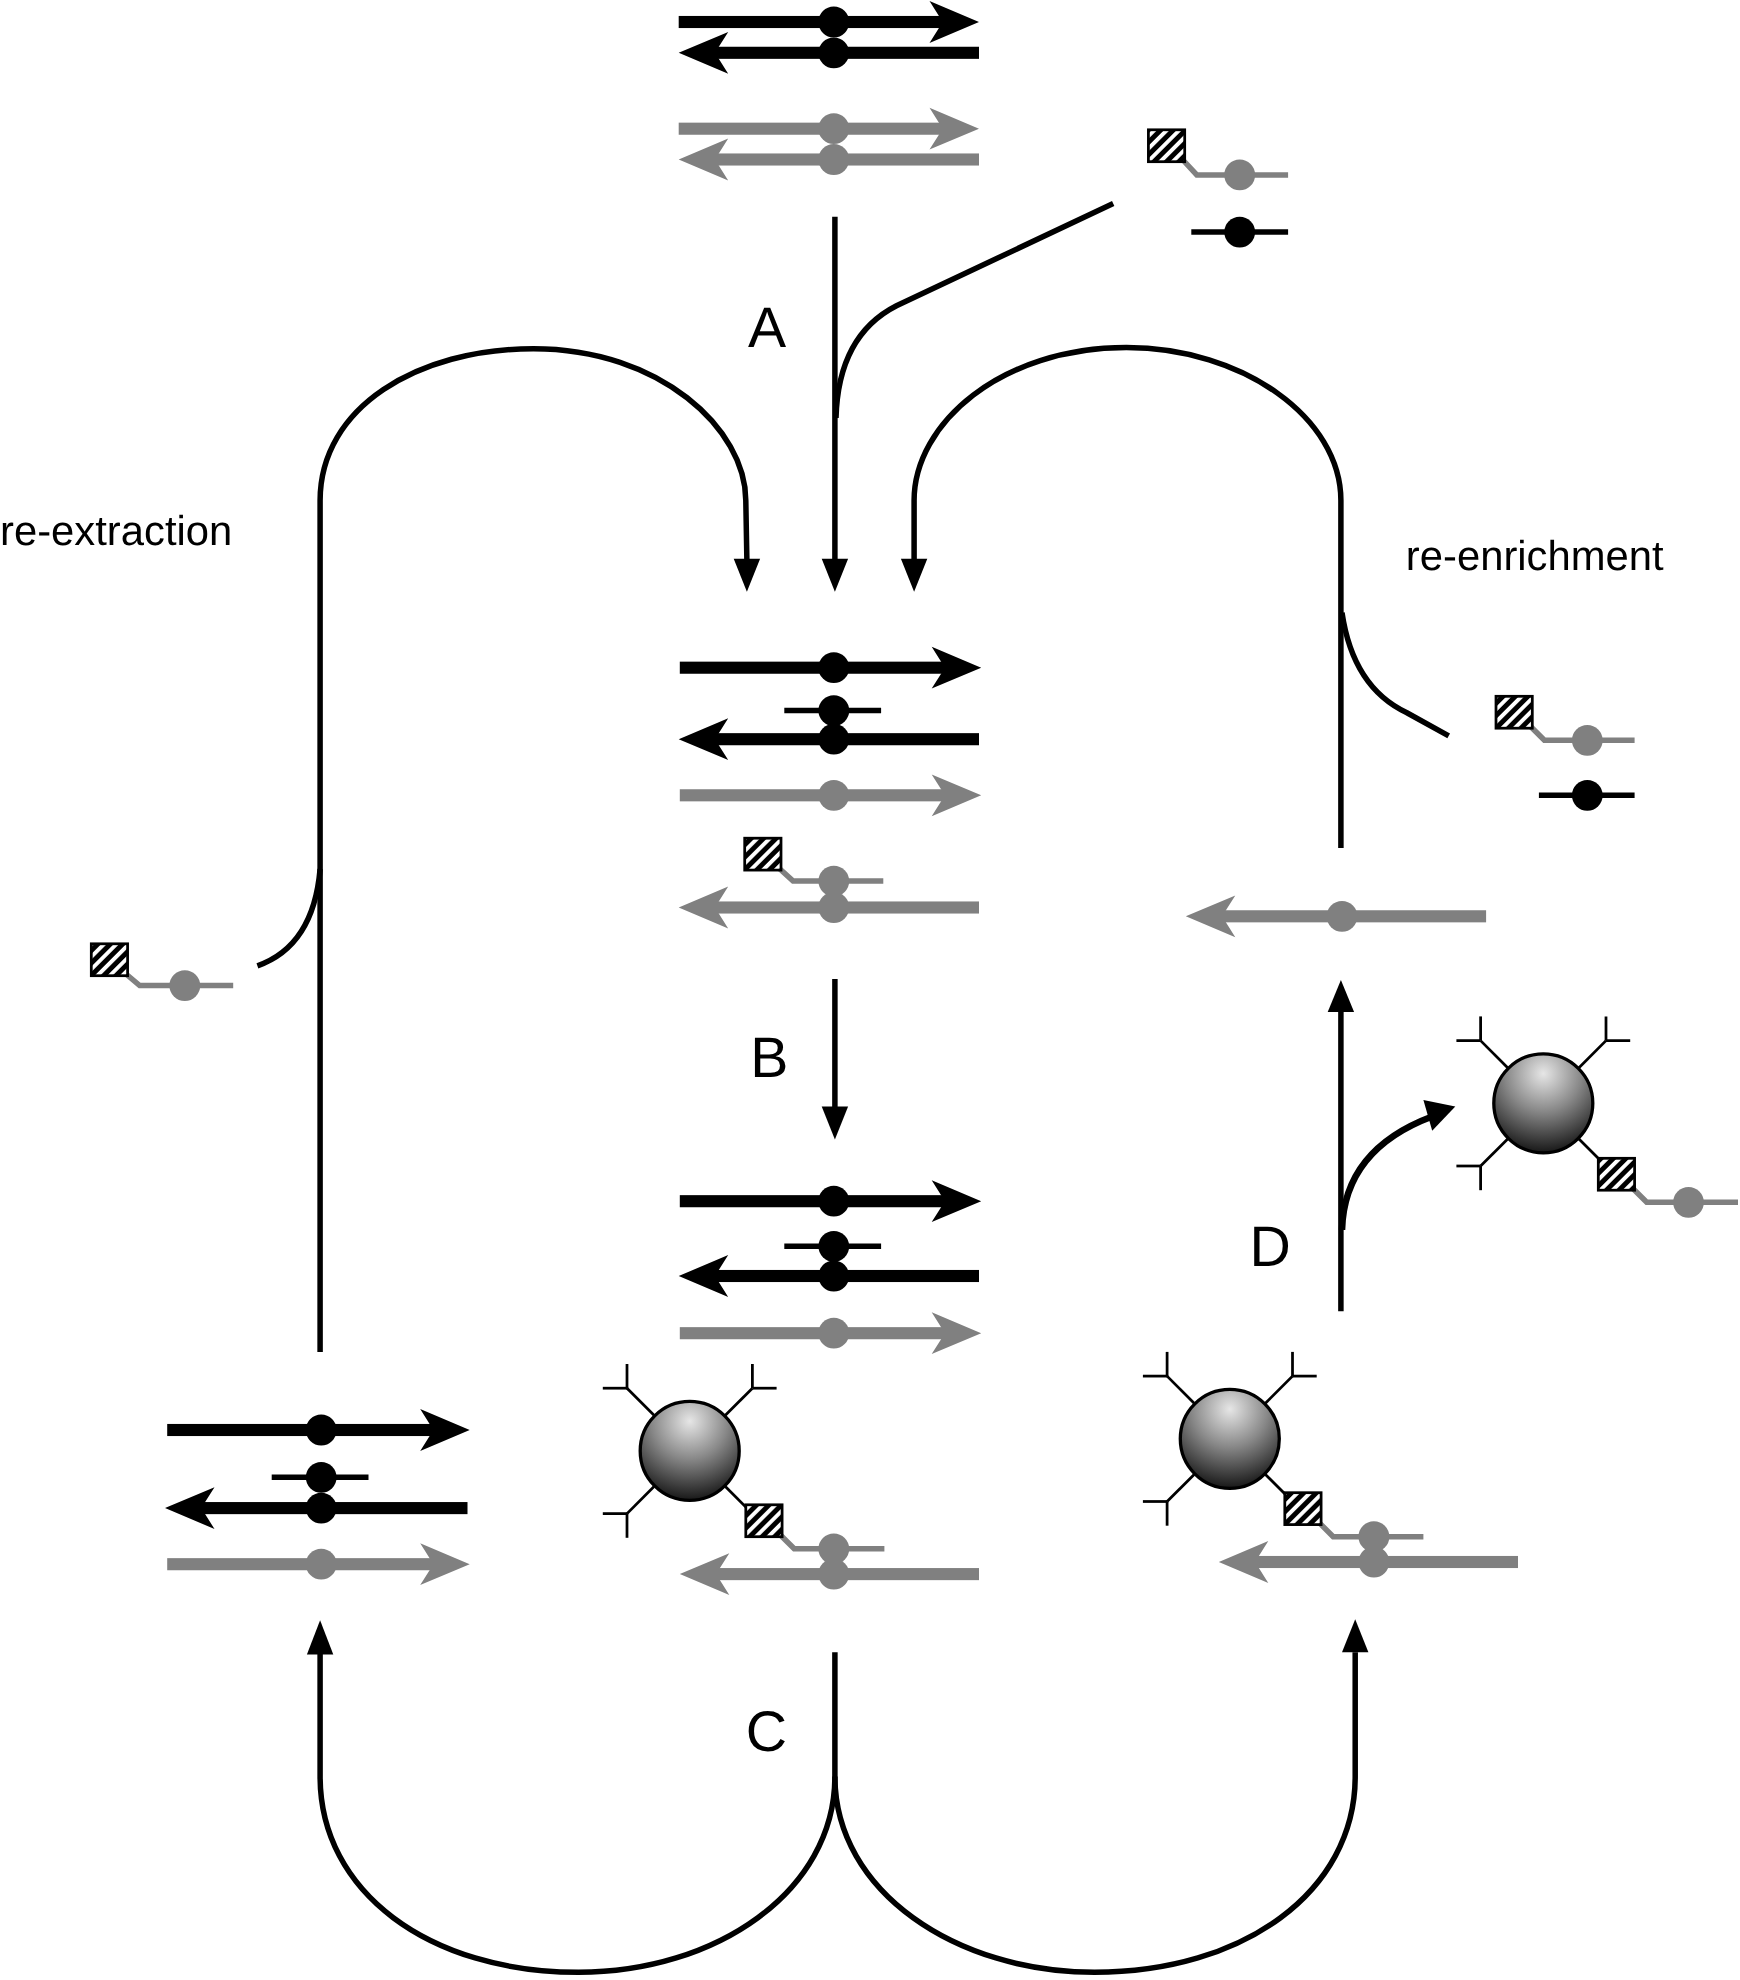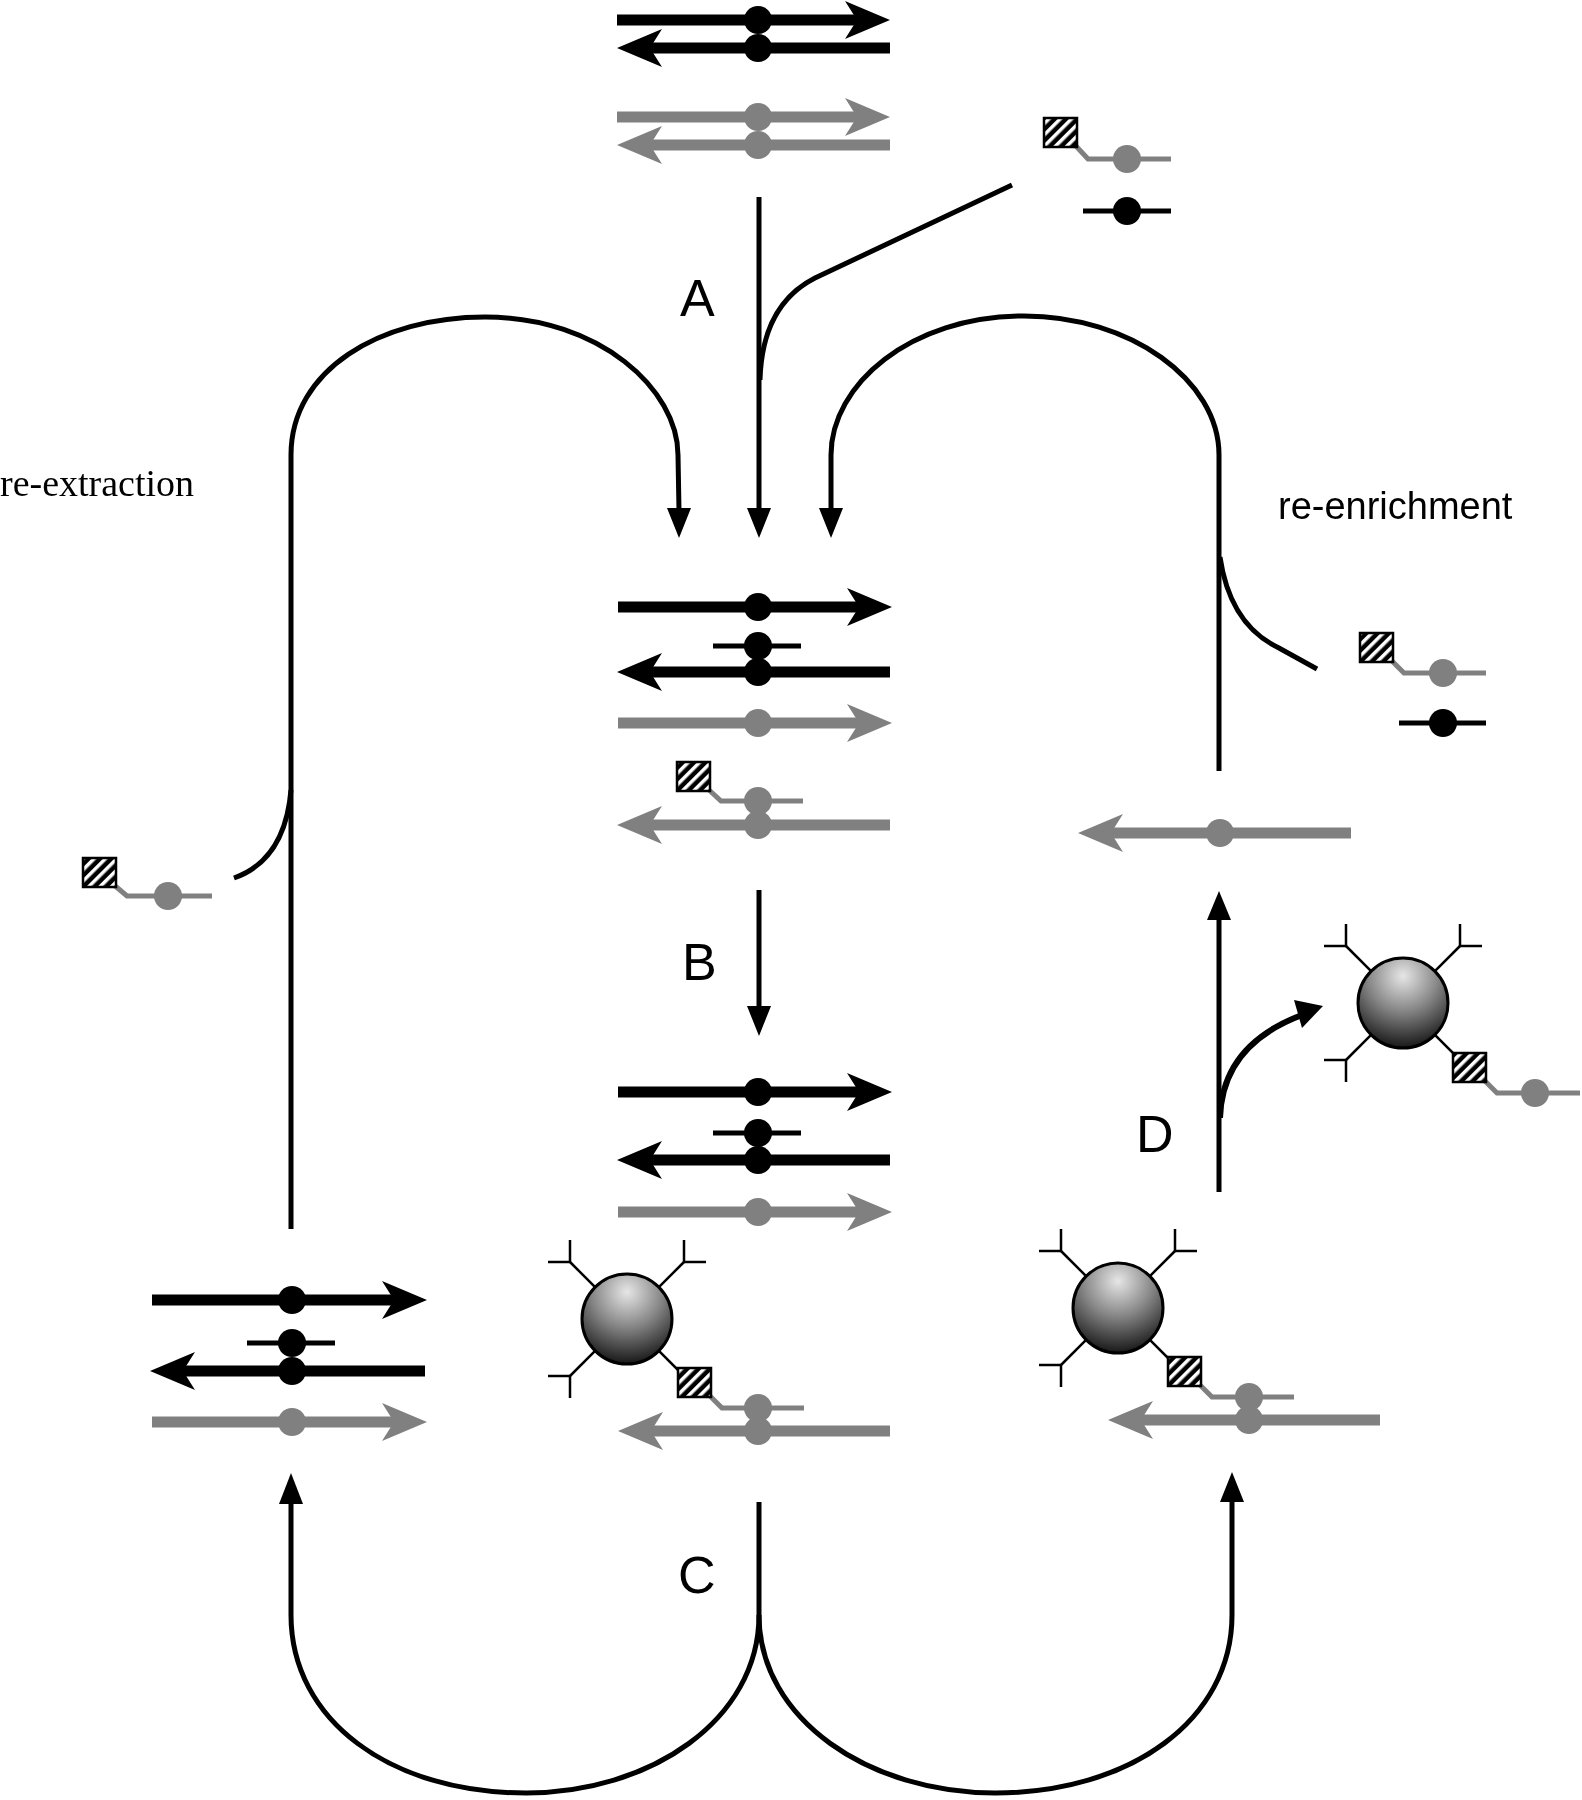--- a/index.html
+++ b/index.html
@@ -276,14 +276,14 @@
         <line x1="1399" y1="723" x2="1486" y2="723" stroke="#000000" stroke-width="5"></line>
         <circle cx="1443" cy="723" r="14" fill="#000000"></circle>
       </g>
     </g>
 </svg>
 
 <div class="lbl step" style="left:680px; top:272px;">A</div>
 <div class="lbl step" style="left:682px; top:936px;">B</div>
 <div class="lbl step" style="left:678px; top:1549px;">C</div>
 <div class="lbl step" style="left:1136px; top:1108px;">D</div>
-<div class="lbl side" style="left:0px; top:464px;font-family:Liberation Serif, serif;">re-extraction</div>
+<div class="lbl side" style="left:0px; top:464px;">re-extraction</div>
 <div class="lbl side" style="left:1278px; top:464px;margin-top:23px;">re-enrichment</div>
 
 </body></html>

